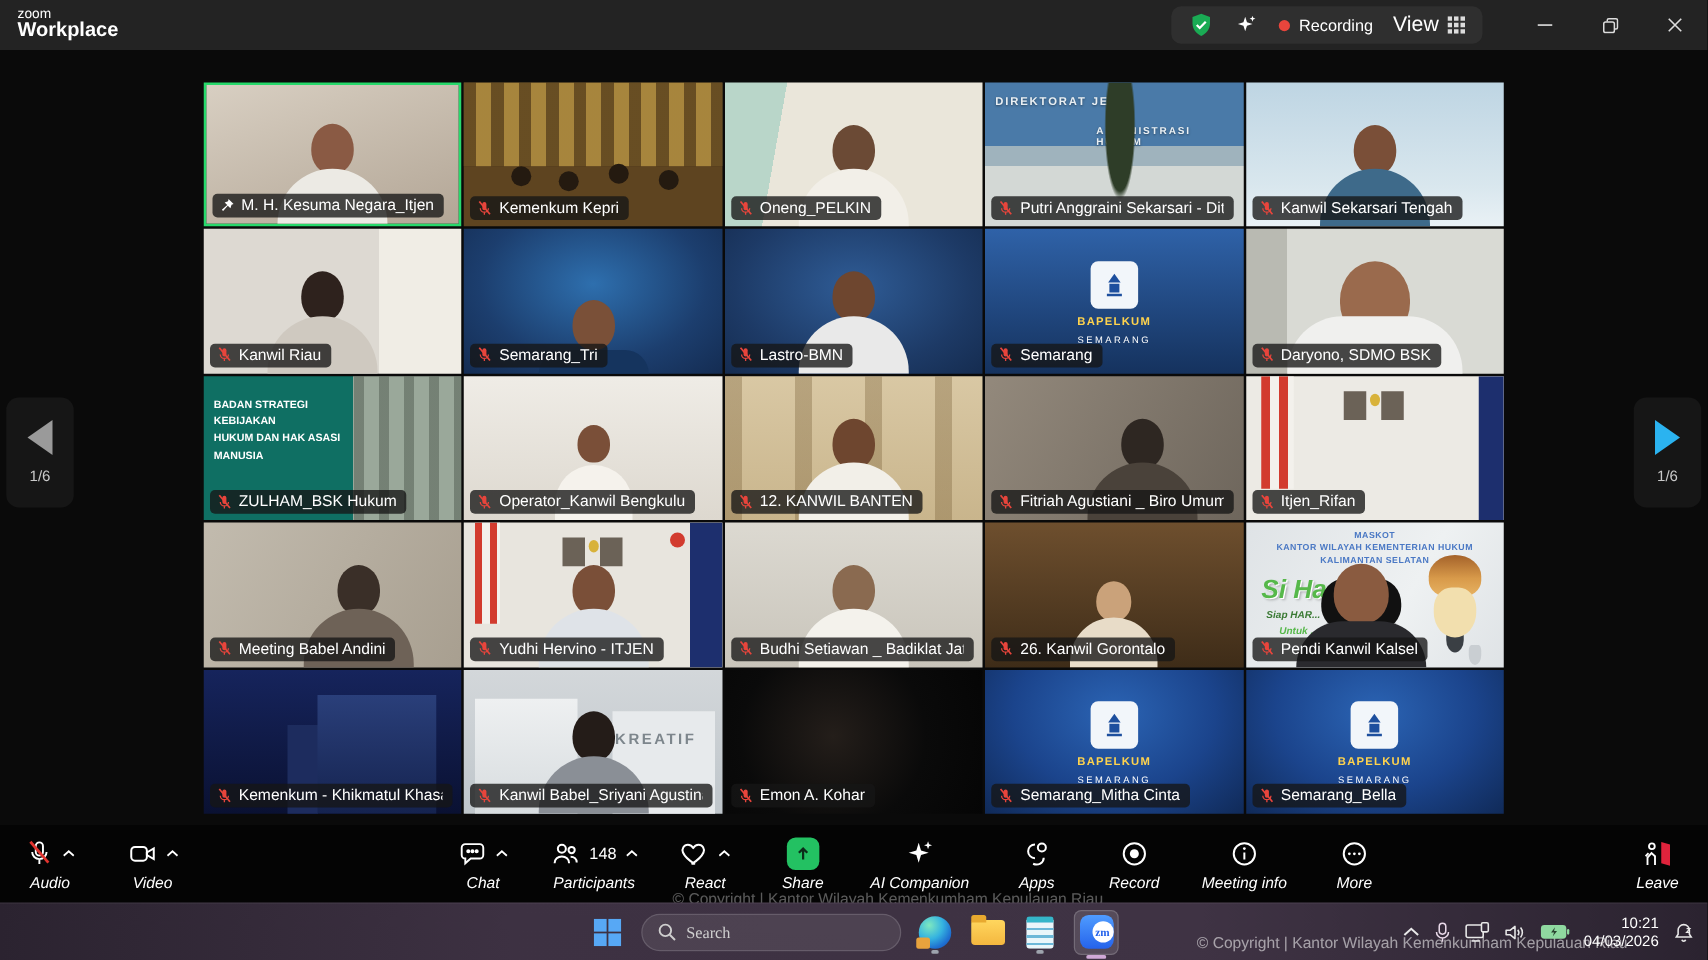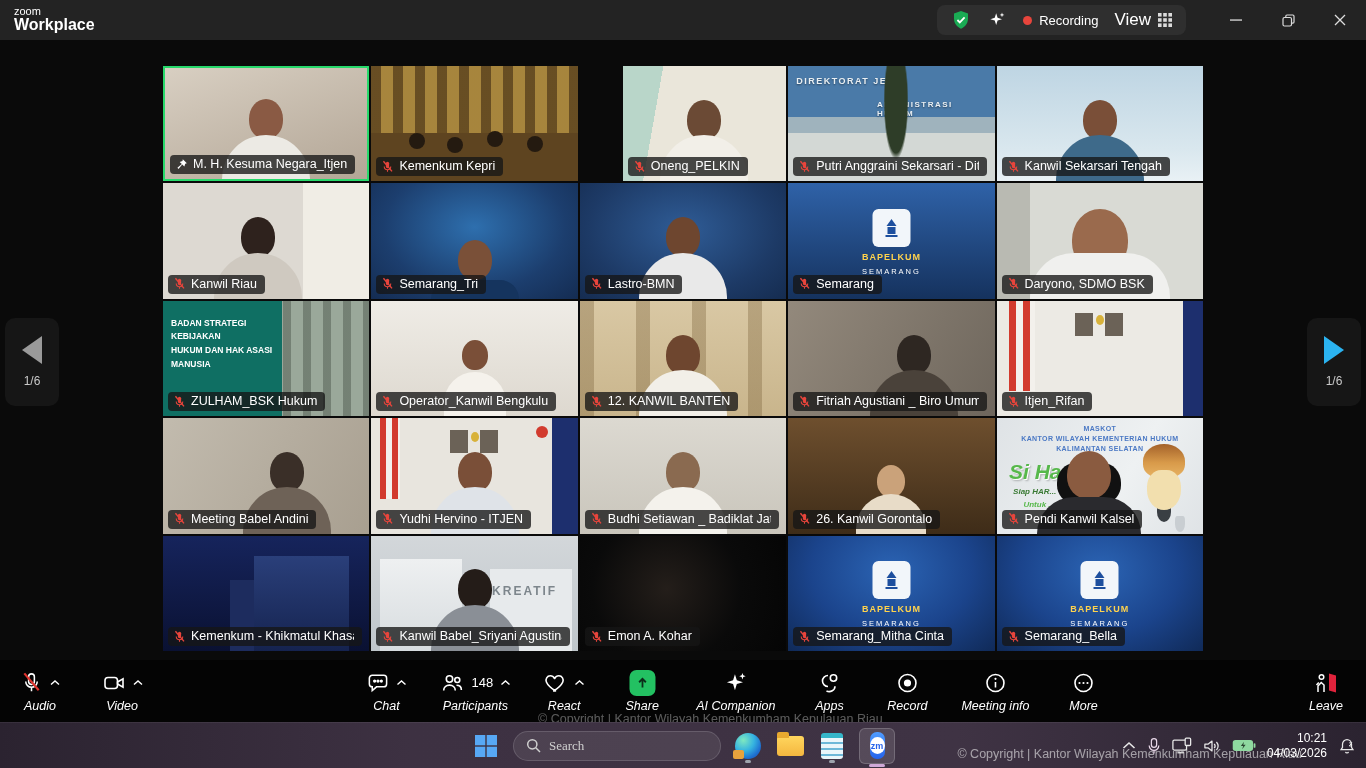--- a/index.html
+++ b/index.html
@@ -42,21 +42,21 @@
 
   
   .t1 { background:linear-gradient(160deg,#d8cfc2,#b3a696); }
   .t1 .sil { --skin:#8a5a44; --shirt:#eceae4; }
   .t2 { background:linear-gradient(180deg,#8a6a33 0 58%,#5e4420 58%);}
   .t2::before { content:""; position:absolute; inset:0;
     background:repeating-linear-gradient(90deg, rgba(40,25,5,.35) 0 10px, rgba(255,214,90,.25) 10px 22px);
     height:58%; }
   .t2::after { content:""; position:absolute; bottom:28%; left:18%; width:16px; height:16px; border-radius:50%;
     background:#241a10; box-shadow:38px 4px 0 #241a10, 78px -2px 0 #241a10, 118px 3px 0 #241a10; }
-  .t3 { background:linear-gradient(100deg,#b9d6c9 0 22%,#eae6da 22%);margin-left:43px; }
+  .t3 { background:linear-gradient(100deg,#b9d6c9 0 22%,#eae6da 22%); }
   .t3 .sil { --skin:#6b4a35; --shirt:#f2efe8; }
   .t4 { background:linear-gradient(180deg,#4a7aa8 0 44%,#9fb3bd 44% 58%,#d3d8d5 58%); }
   .t4::after { content:""; position:absolute; left:44%; top:0; width:34px; height:100%;
     background:radial-gradient(ellipse at 50% 30%, #2e3d28 0 46%, transparent 52%); }
   .bld-txt { position:absolute; top:10px; left:8px; right:6px; display:flex; flex-direction:column; gap:14px; }
   .bld-txt span { font-size:9px; font-weight:bold; letter-spacing:1.5px; color:#e9eff3;
     text-shadow:0 1px 2px rgba(0,0,0,.45); }
   .bld-txt span:nth-child(2) { margin-left:42%; font-size:8px; }
   .t5 { background:linear-gradient(180deg,#bed5e3,#d9e7ee 72%,#e9f1f5); }
   .t5 .sil { --skin:#7a4f38; --shirt:#3e6a8a; }
@@ -193,22 +193,22 @@
     background:#e8a33d; }
   .folder { width:27px; height:20px; border-radius:3px; background:linear-gradient(#ffd65e,#f4b73f);
     position:relative; }
   .folder::before { content:""; position:absolute; top:-4px; left:0; width:12px; height:6px;
     border-radius:2px 2px 0 0; background:#e8a92f; }
   .notepad { width:22px; height:26px; border-radius:3px; background:#eaf6fa; border-top:5px solid #35b6c9;
     background-image:repeating-linear-gradient(180deg, transparent 0 4px, #6db8d8 4px 6px); }
   .zoomapp { width:36px; height:36px; border-radius:6px; background:rgba(255,255,255,.12);
     border:1px solid rgba(255,255,255,.18); display:flex; align-items:center; justify-content:center;
     position:relative; cursor:pointer; }
-  .zoomapp .zic { width:15px; height:27px; border-radius:7px;
-    background:linear-gradient(180deg,#4f9cff,#2563eb); display:flex; align-items:center; justify-content:flex-end; }
+  .zoomapp .zic { width:27px; height:27px; border-radius:7px;
+    background:linear-gradient(180deg,#4f9cff,#2563eb); display:flex; align-items:center; justify-content:flex-end;font-family:Liberation Serif, serif; }
   .zoomapp .zc { width:17px; height:17px; border-radius:50%; background:#fff; color:#2563eb;
     font-size:9px; font-weight:bold; display:flex; align-items:center; justify-content:center; }
   .zoomapp::after { content:""; position:absolute; bottom:-4px; left:50%; transform:translateX(-50%);
     width:16px; height:3px; border-radius:2px; background:#d0a9d8; }
   .tray { margin-left:auto; display:flex; align-items:center; gap:11px; padding-right:10px; z-index:4; }
   .clock { text-align:right; font-size:12px; line-height:1.25; color:#fff; }
   .watermark { position:absolute; right:64px; bottom:7px; font-size:12.5px; color:rgba(255,255,255,.55);
     z-index:1; white-space:nowrap; }
   .watermark2 { position:absolute; left:52%; transform:translateX(-50%); top:712px; font-size:12.5px;
     color:rgba(255,255,255,.35); white-space:nowrap; z-index:2; }

